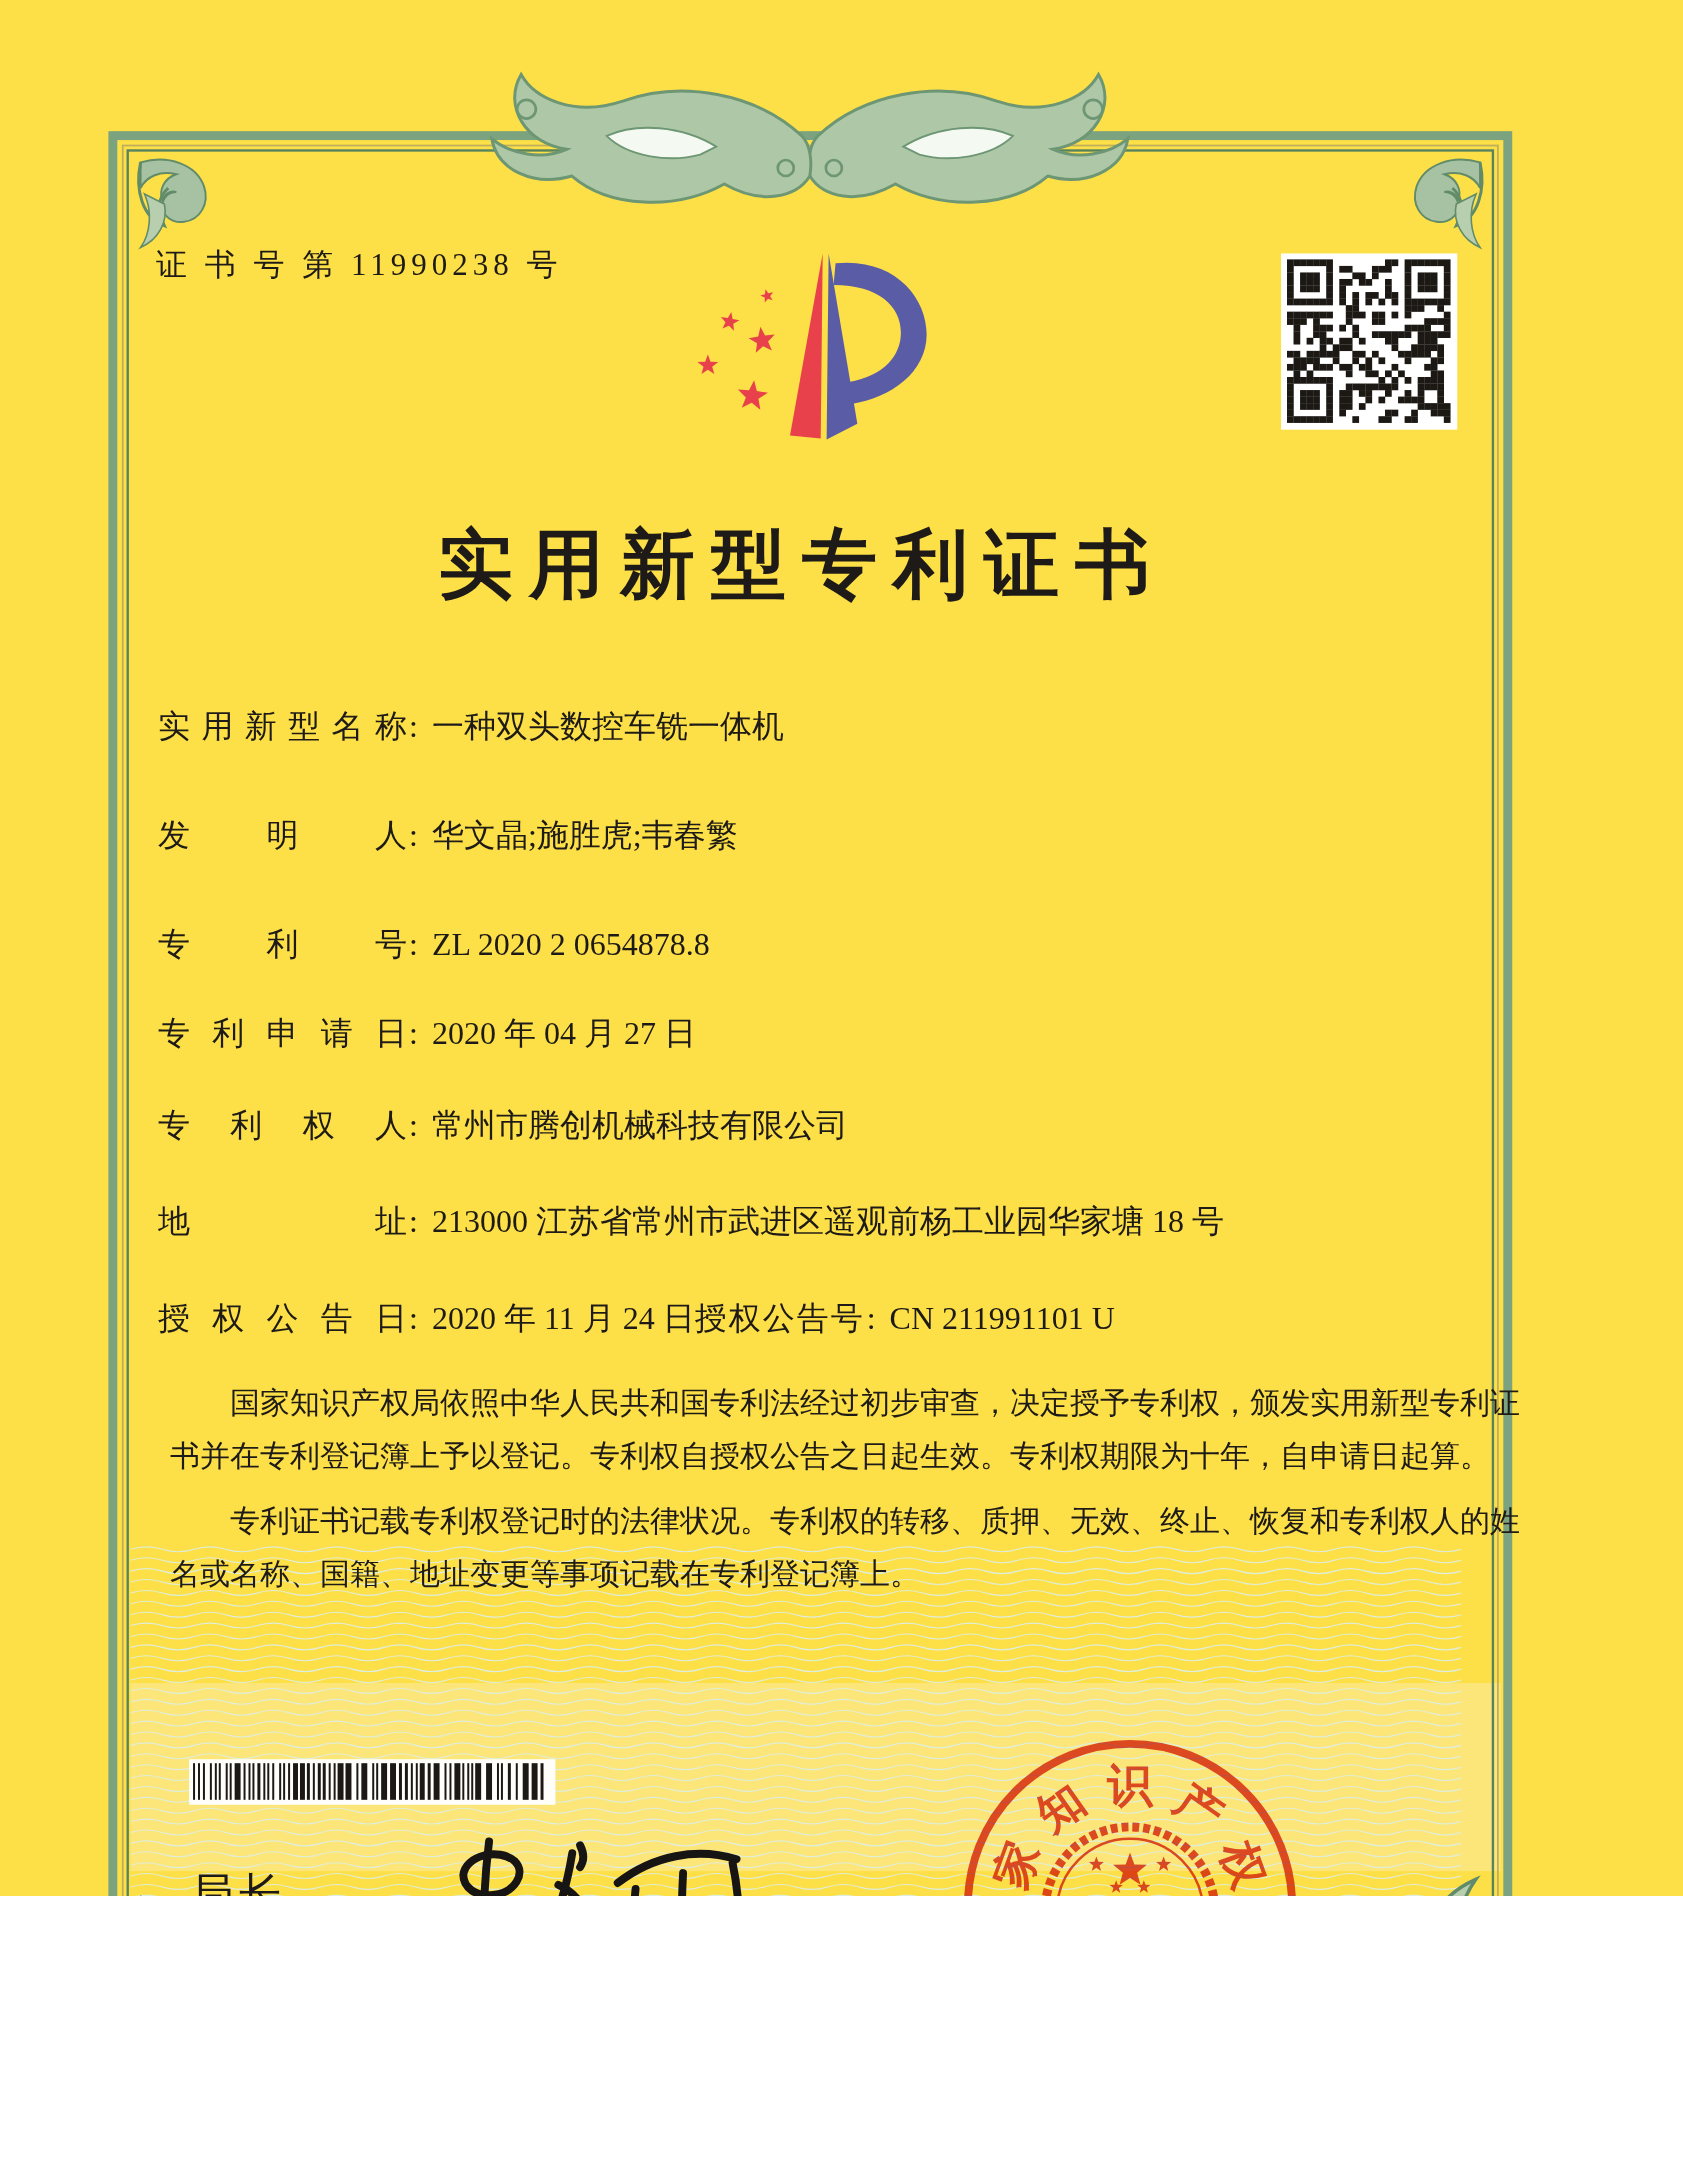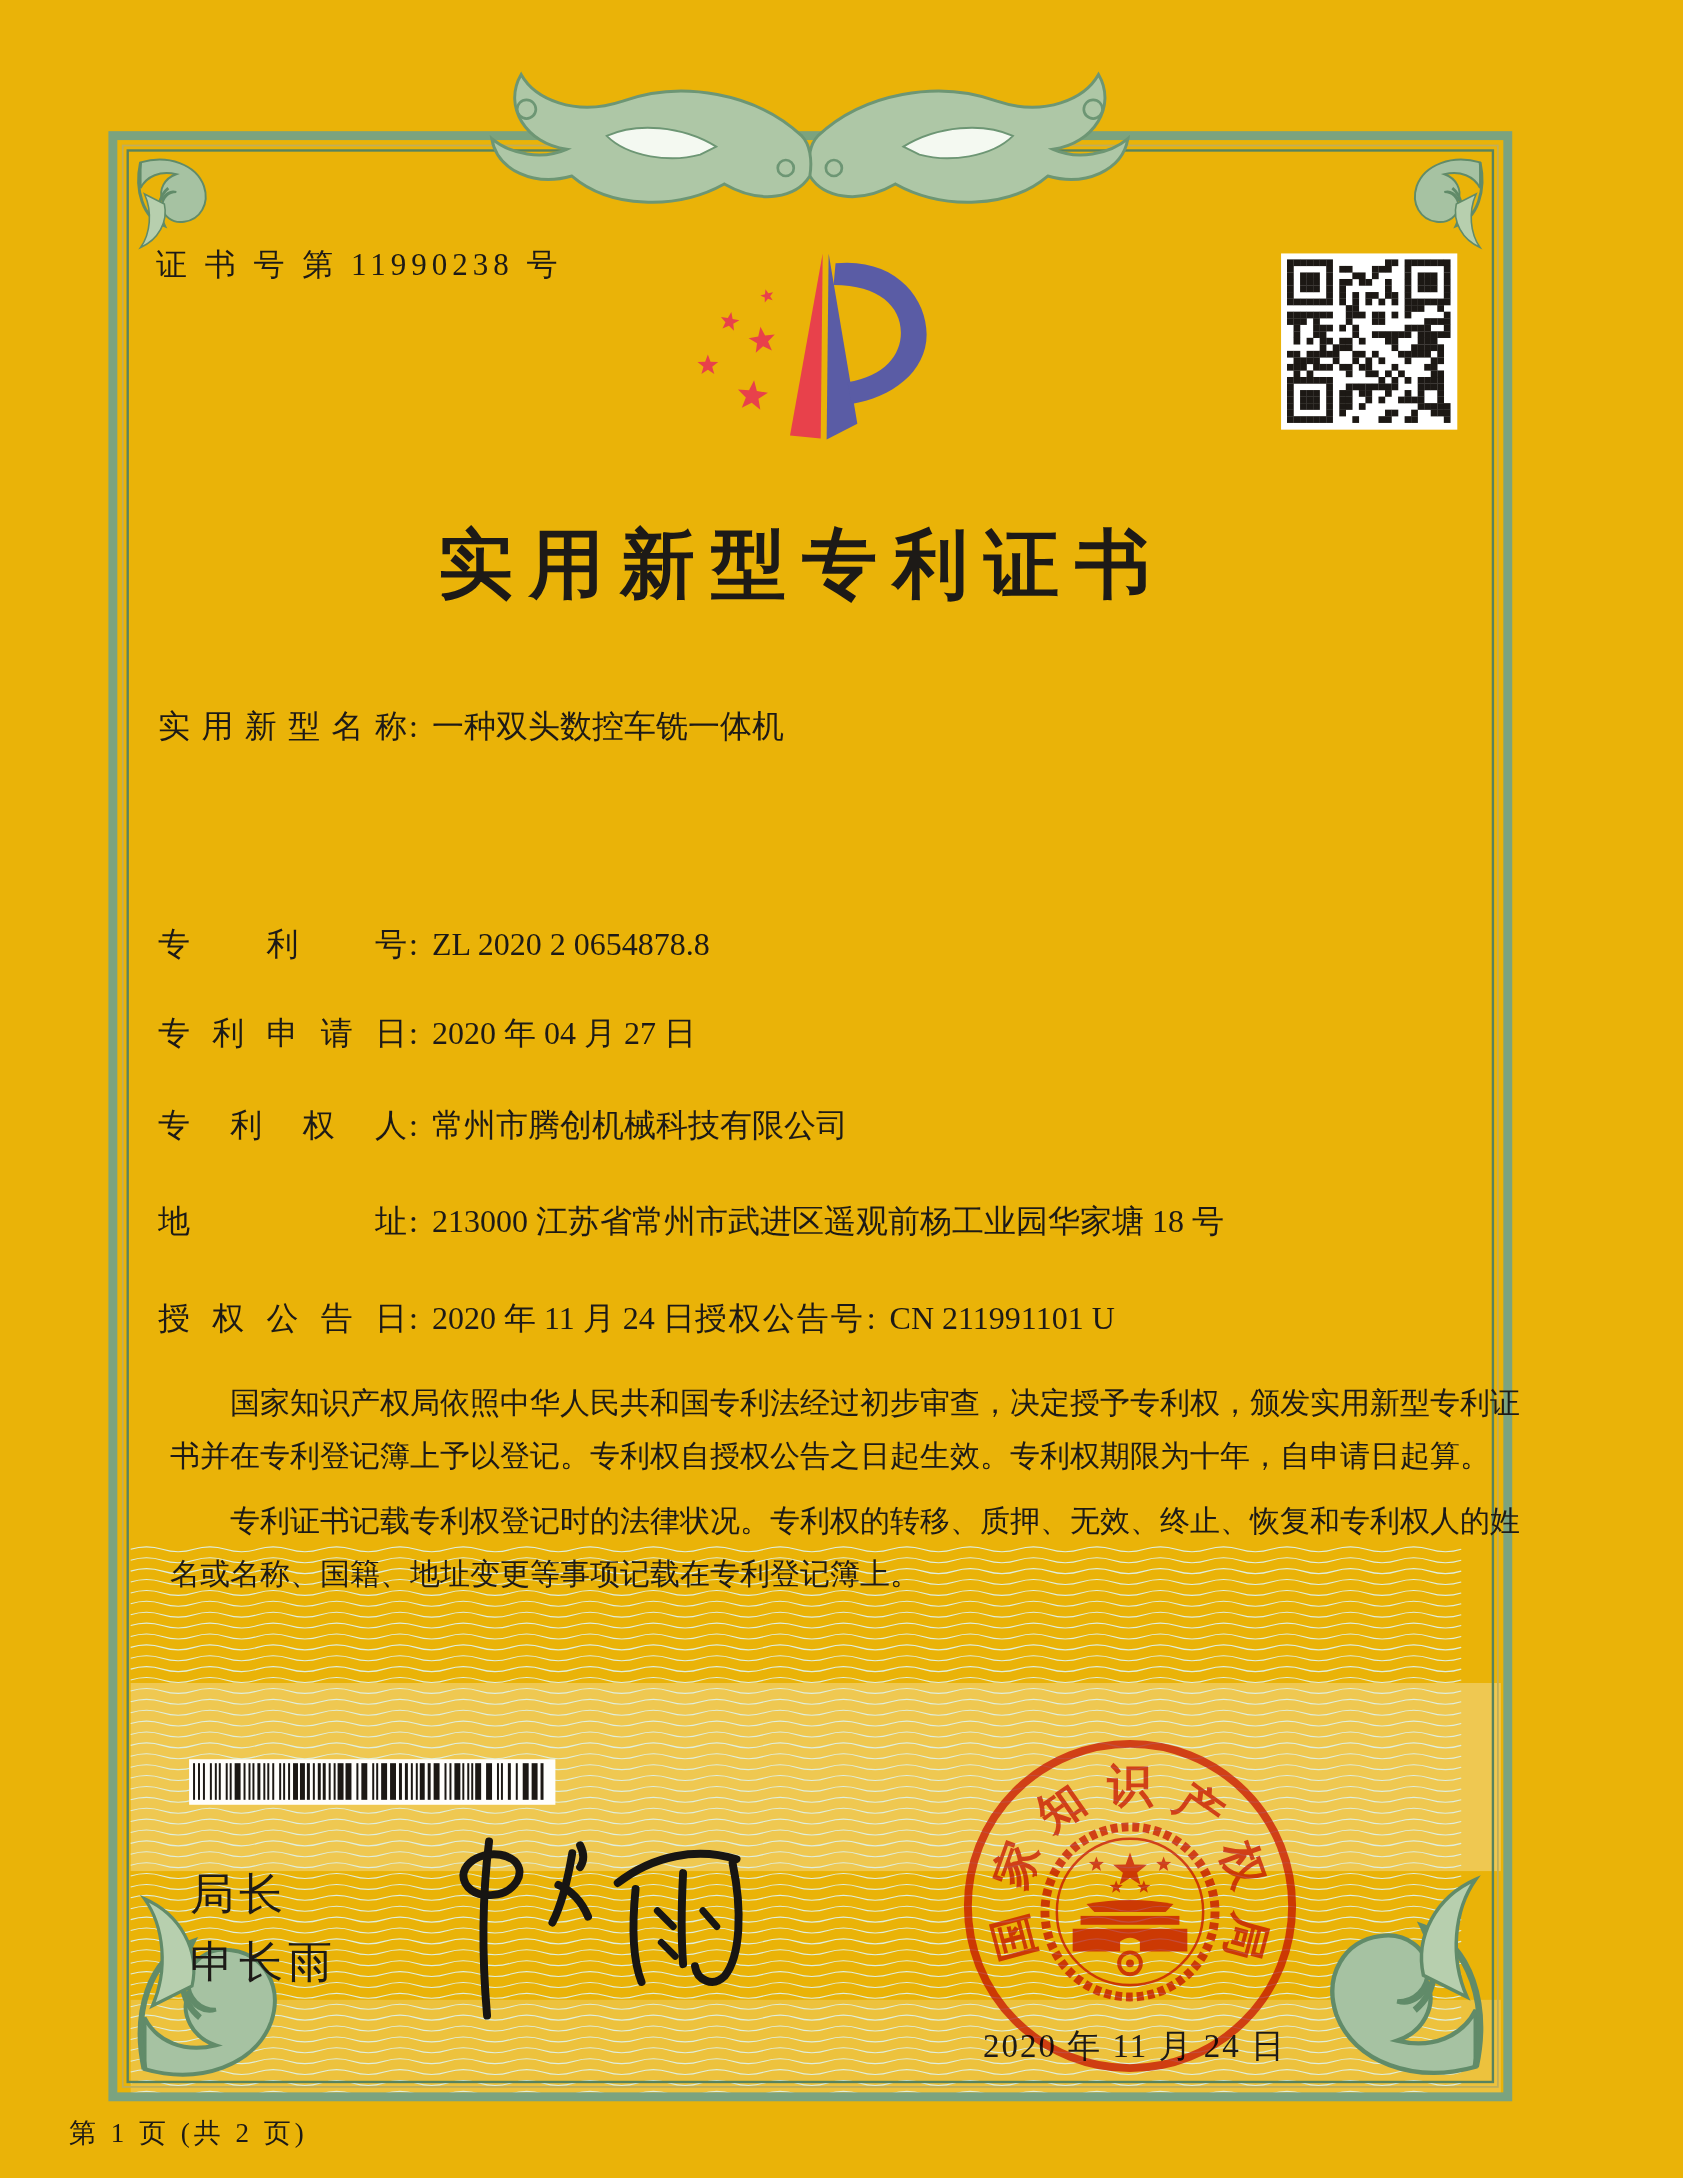--- a/index.html
+++ b/index.html
@@ -1,16 +1,16 @@
 <!DOCTYPE html>
 <html><head>
 <meta charset="utf-8">
 <style>
   html,body{margin:0;padding:0;background:#ffffff;}
-  .page{position:relative;width:1683px;height:2178px;background:#eab308;overflow:hidden;
+  .page{position:relative;width:1683px;height:1896px;background:#fde047;overflow:hidden;
         font-family:"Liberation Serif","DejaVu Serif",serif;color:#1d1a17;}
   #decor{position:absolute;left:0;top:0;z-index:1;}
   #sealsvg{position:absolute;left:956px;top:1732px;z-index:4;mix-blend-mode:multiply;opacity:.93;}
   .abs{position:absolute;z-index:2;}
   .cert-no{left:156px;top:244px;font-size:31px;letter-spacing:5px;white-space:nowrap;}
   .title{left:99px;top:515px;width:1406px;text-align:center;font-size:75px;font-weight:bold;letter-spacing:16px;white-space:nowrap;}
   .frow{left:158px;font-size:32px;white-space:nowrap;}
   .flabel{display:inline-block;width:249px;text-align:justify;text-align-last:justify;}
   .colon{display:inline-block;margin:0 14px 0 2px;}
   .pair2{}
@@ -526,20 +526,23 @@
     </g>
   </svg>
 
   <div class="abs cert-no">证 书 号 第 11990238 号</div>
 
   <div class="abs title">实用新型专利证书</div>
 
   <div class="abs frow" style="top:705px">
     <span class="flabel">实用新型名称</span><span class="colon">:</span><span>一种双头数控车铣一体机</span>
   </div>
+  <div class="abs frow" style="top:814px">
+    <span class="flabel">发明人</span><span class="colon">:</span><span>华文晶;施胜虎;韦春繁</span>
+  </div>
   <div class="abs frow" style="top:923px">
     <span class="flabel">专利号</span><span class="colon">:</span><span>ZL 2020 2 0654878.8</span>
   </div>
   <div class="abs frow" style="top:1012px">
     <span class="flabel">专利申请日</span><span class="colon">:</span><span>2020 年 04 月 27 日</span>
   </div>
   <div class="abs frow" style="top:1104px">
     <span class="flabel">专利权人</span><span class="colon">:</span><span>常州市腾创机械科技有限公司</span>
   </div>
   <div class="abs frow" style="top:1200px">

